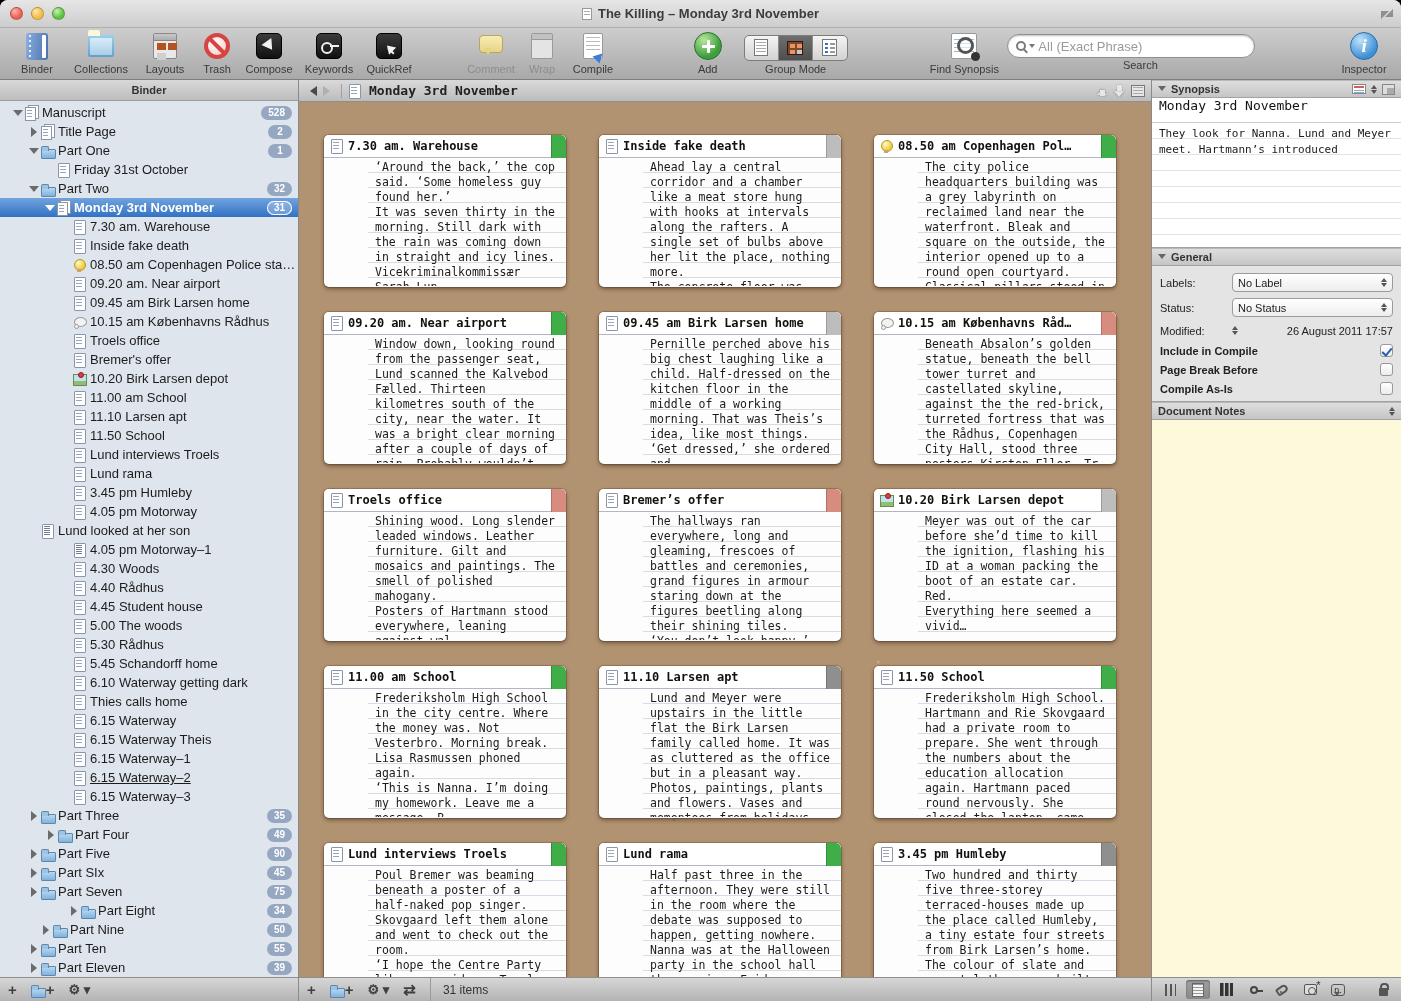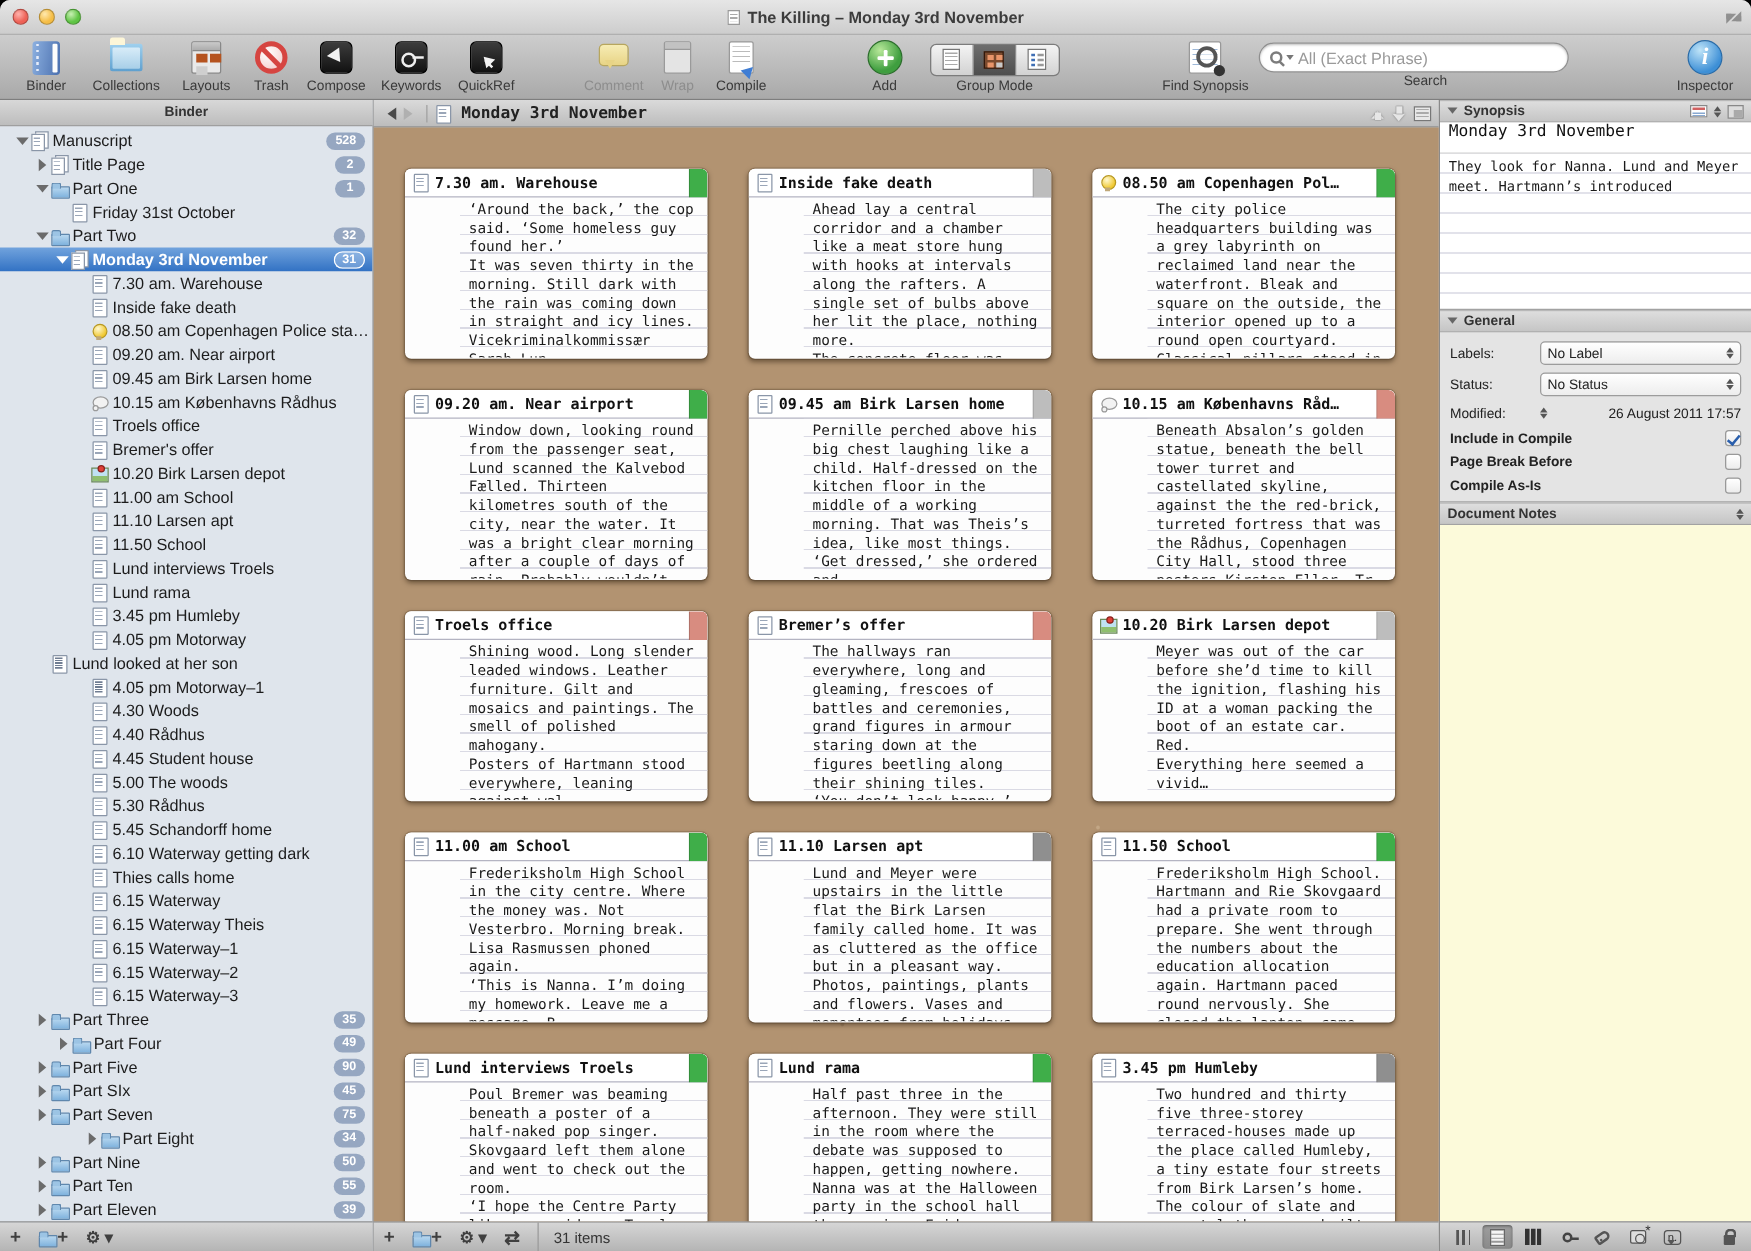--- a/index.html
+++ b/index.html
@@ -574,21 +574,21 @@
           <div class="brow" style="padding-left: 60px;">
             <span class="disc"></span>
             <span class="mi mi-doc"></span>
             <span class="blabel">6.15 Waterway Theis</span>
           </div>
           <div class="brow" style="padding-left: 60px;">
             <span class="disc"></span>
             <span class="mi mi-doc"></span>
             <span class="blabel">6.15 Waterway–1</span>
           </div>
-          <div class="brow" style="padding-left: 60px;">
+          <div class="brow" style="padding-left: 60px; text-decoration: underline;">
             <span class="disc"></span>
             <span class="mi mi-doc"></span>
             <span class="blabel">6.15 Waterway–2</span>
           </div>
           <div class="brow" style="padding-left: 60px;">
             <span class="disc"></span>
             <span class="mi mi-doc"></span>
             <span class="blabel">6.15 Waterway–3</span>
           </div>
           <div class="brow" style="padding-left: 28px;">
@@ -620,21 +620,21 @@
             <span class="mi mi-folder"></span>
             <span class="blabel">Part Seven</span>
             <span class="badge">75</span>
           </div>
           <div class="brow" style="padding-left: 28px; margin-left: 40px;">
             <span class="disc closed"></span>
             <span class="mi mi-folder"></span>
             <span class="blabel">Part Eight</span>
             <span class="badge">34</span>
           </div>
-          <div class="brow" style="padding-left: 28px;">
+          <div class="brow" style="padding-left: 40px;">
             <span class="disc closed"></span>
             <span class="mi mi-folder"></span>
             <span class="blabel">Part Nine</span>
             <span class="badge">50</span>
           </div>
           <div class="brow" style="padding-left: 28px;">
             <span class="disc closed"></span>
             <span class="mi mi-folder"></span>
             <span class="blabel">Part Ten</span>
             <span class="badge">55</span>

